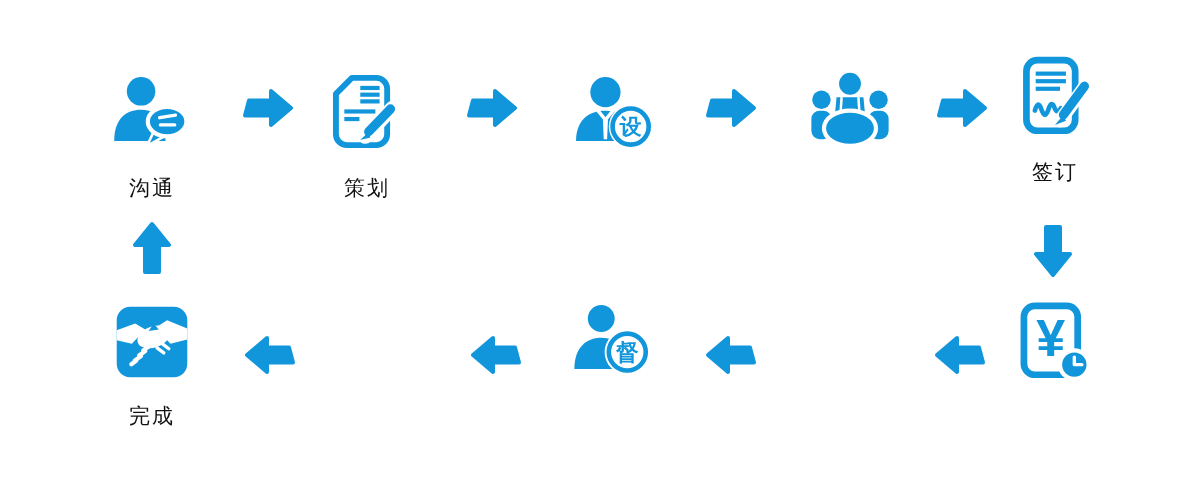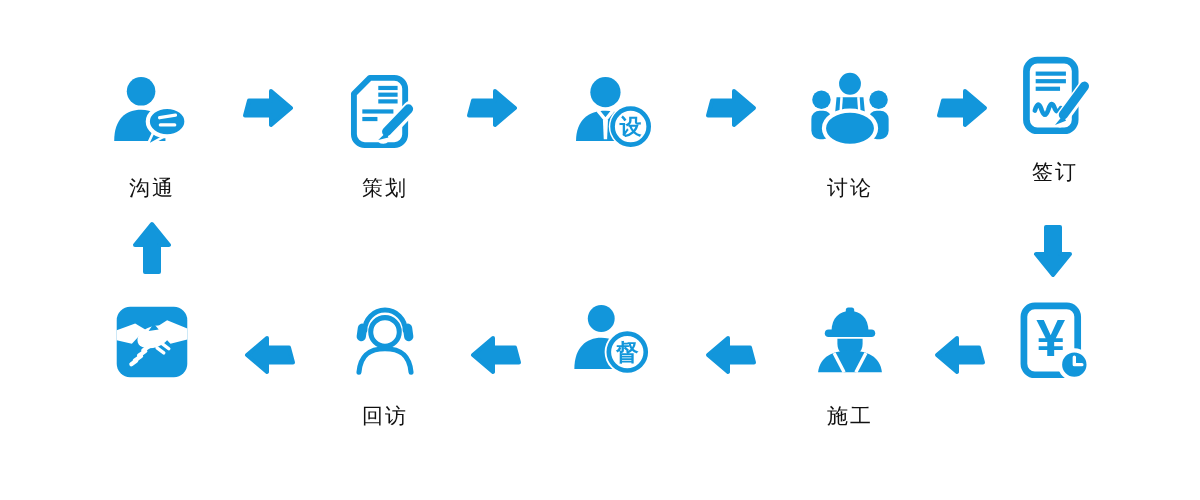--- a/index.html
+++ b/index.html
@@ -42,21 +42,21 @@
         <path d="M5,82 C5,56 19,45 37,45 C50,45 60,51 66,60 L66,82 Z" fill="currentColor"></path>
         <path d="M52,71 L44,88 L64,77 Z" fill="currentColor" stroke="#fff" stroke-width="3" stroke-linejoin="round"></path>
         <ellipse cx="68" cy="59" rx="23" ry="17.5" fill="currentColor" stroke="#fff" stroke-width="5"></ellipse>
         <rect x="57" y="51" width="23" height="4" rx="2" fill="#fff" transform="rotate(-9 68 53)"></rect>
         <rect x="58" y="61" width="21" height="4" rx="2" fill="#fff"></rect>
       </svg>
     </div>
     <div class="label">沟通</div>
   </div>
 
-  <div class="step" style="left:385px;top:72px">
+  <div class="step" style="left:367px;top:72px">
     <div class="icon">
       <svg viewBox="0 0 100 100" aria-hidden="true">
         <path d="M32,7 H61 A13,13 0 0 1 74,20 V74 A13,13 0 0 1 61,87 H26 A13,13 0 0 1 13,74 V26 Z" fill="none" stroke="currentColor" stroke-width="7" stroke-linejoin="round"></path>
         <line x1="42" y1="19" x2="65" y2="19" stroke="currentColor" stroke-width="5"></line>
         <line x1="42" y1="27" x2="65" y2="27" stroke="currentColor" stroke-width="5"></line>
         <line x1="42" y1="35" x2="65" y2="35" stroke="currentColor" stroke-width="5"></line>
         <line x1="23" y1="47" x2="60" y2="47" stroke="currentColor" stroke-width="5"></line>
         <line x1="23" y1="56" x2="41" y2="56" stroke="currentColor" stroke-width="5"></line>
         <line x1="48" y1="77" x2="80" y2="43" stroke="#fff" stroke-width="17" stroke-linecap="round"></line>
         <line x1="52" y1="71" x2="78" y2="44" stroke="currentColor" stroke-width="11" stroke-linecap="round"></line>
@@ -87,21 +87,20 @@
         <rect x="4" y="46" width="24" height="34" rx="10" fill="currentColor"></rect>
         <circle cx="84" cy="33" r="11" fill="currentColor"></circle>
         <rect x="72" y="46" width="24" height="34" rx="10" fill="currentColor"></rect>
         <circle cx="50" cy="14" r="13" fill="currentColor"></circle>
         <path d="M31,62 L34,30 H66 L69,62 Z" fill="currentColor"></path>
         <line x1="40" y1="30" x2="38" y2="60" stroke="#fff" stroke-width="3"></line>
         <line x1="60" y1="30" x2="62" y2="60" stroke="#fff" stroke-width="3"></line>
         <ellipse cx="50" cy="67" rx="31" ry="21" fill="currentColor" stroke="#fff" stroke-width="5"></ellipse>
       </svg>
     </div>
-    <div class="label">讨论</div>
   </div>
 
   <div class="step" style="left:1055px;top:56px">
     <div class="icon">
       <svg viewBox="0 0 100 100" aria-hidden="true">
         <rect x="16" y="5" width="58" height="84" rx="13" fill="none" stroke="currentColor" stroke-width="8" stroke-linejoin="round"></rect>
         <line x1="27" y1="21" x2="63" y2="21" stroke="currentColor" stroke-width="5"></line>
         <line x1="27" y1="30" x2="63" y2="30" stroke="currentColor" stroke-width="5"></line>
         <line x1="27" y1="39" x2="56" y2="39" stroke="currentColor" stroke-width="5"></line>
         <path d="M26,65 Q30,51 34,64 Q38,76 42,64 Q46,51 50,63 Q53,69 57,62" fill="none" stroke="currentColor" stroke-width="5.5" stroke-linecap="round"></path>
@@ -117,75 +116,50 @@
     <div class="icon">
       <svg viewBox="0 0 100 100" aria-hidden="true">
         <rect x="13" y="7" width="64" height="82" rx="13" fill="none" stroke="currentColor" stroke-width="8" stroke-linejoin="round"></rect>
         <text x="45" y="67" font-size="62" font-weight="bold" text-anchor="middle" fill="currentColor">¥</text>
         <circle cx="73" cy="77" r="17" fill="currentColor" stroke="#fff" stroke-width="5"></circle>
         <path d="M73,68 V77 H82" fill="none" stroke="#fff" stroke-width="4" stroke-linecap="round" stroke-linejoin="round"></path>
       </svg>
     </div>
   </div>
 
-  <div class="step" style="left:850px;top:300px">
-    <div class="icon">
-      <svg viewBox="0 0 100 100" aria-hidden="true">
-        <rect x="45" y="9" width="10" height="10" rx="3" fill="currentColor"></rect>
-        <path d="M28,37 C28,21 38,13 50,13 C62,13 72,21 72,37 Z" fill="currentColor"></path>
-        <rect x="20" y="35" width="60" height="9" rx="4.5" fill="currentColor"></rect>
-        <path d="M35,46 H65 V52 C65,62 58,66 50,66 C42,66 35,62 35,52 Z" fill="currentColor"></path>
-        <path d="M12,86 C14,67 30,60 50,60 C70,60 86,67 88,86 Z" fill="currentColor"></path>
-        <line x1="31" y1="63" x2="43" y2="86" stroke="#fff" stroke-width="4"></line>
-        <line x1="69" y1="63" x2="57" y2="86" stroke="#fff" stroke-width="4"></line>
-      </svg>
-    </div>
-    <div class="label">施工</div>
-  </div>
 
   <div class="step" style="left:613px;top:300px">
     <div class="icon">
       <svg viewBox="0 0 100 100" aria-hidden="true">
         <circle cx="36" cy="22" r="16" fill="currentColor"></circle>
         <path d="M4,82 C4,57 18,45 36,45 C48,45 57,50 63,57 L63,82 Z" fill="currentColor"></path>
         <circle cx="67" cy="62" r="27" fill="#fff"></circle>
         <circle cx="67" cy="62" r="22" fill="#fff" stroke="currentColor" stroke-width="5.5"></circle>
         <text x="67" y="71" font-size="27" font-weight="bold" text-anchor="middle" fill="currentColor">督</text>
       </svg>
     </div>
   </div>
 
-  <div class="step" style="left:385px;top:300px">
-    <div class="icon">
-      <svg viewBox="0 0 100 100" aria-hidden="true">
-        <path d="M26,36 A24,24 0 0 1 74,36" fill="none" stroke="currentColor" stroke-width="6" stroke-linecap="round"></path>
-        <circle cx="50" cy="38" r="17" fill="none" stroke="currentColor" stroke-width="6"></circle>
-        <path d="M19,86 C21,64 33,58 50,58 C67,58 79,64 81,86" fill="none" stroke="currentColor" stroke-width="6" stroke-linecap="round"></path>
-        <rect x="17" y="28" width="11" height="21" rx="5.5" fill="currentColor" transform="rotate(8 22 38)"></rect>
-        <rect x="72" y="28" width="11" height="21" rx="5.5" fill="currentColor" transform="rotate(-8 78 38)"></rect>
-      </svg>
-    </div>
-    <div class="label">回访</div>
-  </div>
 
   <div class="step" style="left:152px;top:300px">
     <div class="icon">
       <svg viewBox="0 0 100 100" aria-hidden="true">
         <rect x="8" y="8" width="84" height="84" rx="16" fill="currentColor"></rect>
         <path d="M8,36 L30,28 L42,35 L26,52 L8,48 Z" fill="#fff"></path>
         <path d="M92,34 L68,24 L54,33 L72,52 L92,47 Z" fill="#fff"></path>
         <ellipse cx="52" cy="44" rx="20" ry="12.5" fill="#fff" transform="rotate(-19 52 44)"></ellipse>
         <path d="M52,28 L58,35 L46,37 Z" fill="currentColor"></path>
         <rect x="36" y="55" width="14" height="5" rx="2.5" fill="#fff" transform="rotate(-35 43 57)"></rect>
         <rect x="31" y="61" width="14" height="5" rx="2.5" fill="#fff" transform="rotate(-35 38 63)"></rect>
         <rect x="26" y="67" width="14" height="5" rx="2.5" fill="#fff" transform="rotate(-35 33 69)"></rect>
         <rect x="22" y="72" width="12" height="5" rx="2.5" fill="#fff" transform="rotate(-35 28 74)"></rect>
         <path d="M56,57 L64,63 M62,52 L70,58" stroke="#fff" stroke-width="4" stroke-linecap="round"></path>
       </svg>
     </div>
+    <div class="label">完成</div>
   </div>
 
   <div class="arrow" style="left:242px;top:88px">
     <svg width="52" height="40" viewBox="0 0 52 40">
         <polygon points="7,12.5 29,12.5 29,3 49,20 29,37 29,27.5 3,27.5" fill="currentColor" stroke="currentColor" stroke-width="4" stroke-linejoin="round"></polygon>
       </svg>
   </div>
   <div class="arrow" style="left:466px;top:88px">
     <svg width="52" height="40" viewBox="0 0 52 40">
         <polygon points="7,12.5 29,12.5 29,3 49,20 29,37 29,27.5 3,27.5" fill="currentColor" stroke="currentColor" stroke-width="4" stroke-linejoin="round"></polygon>

